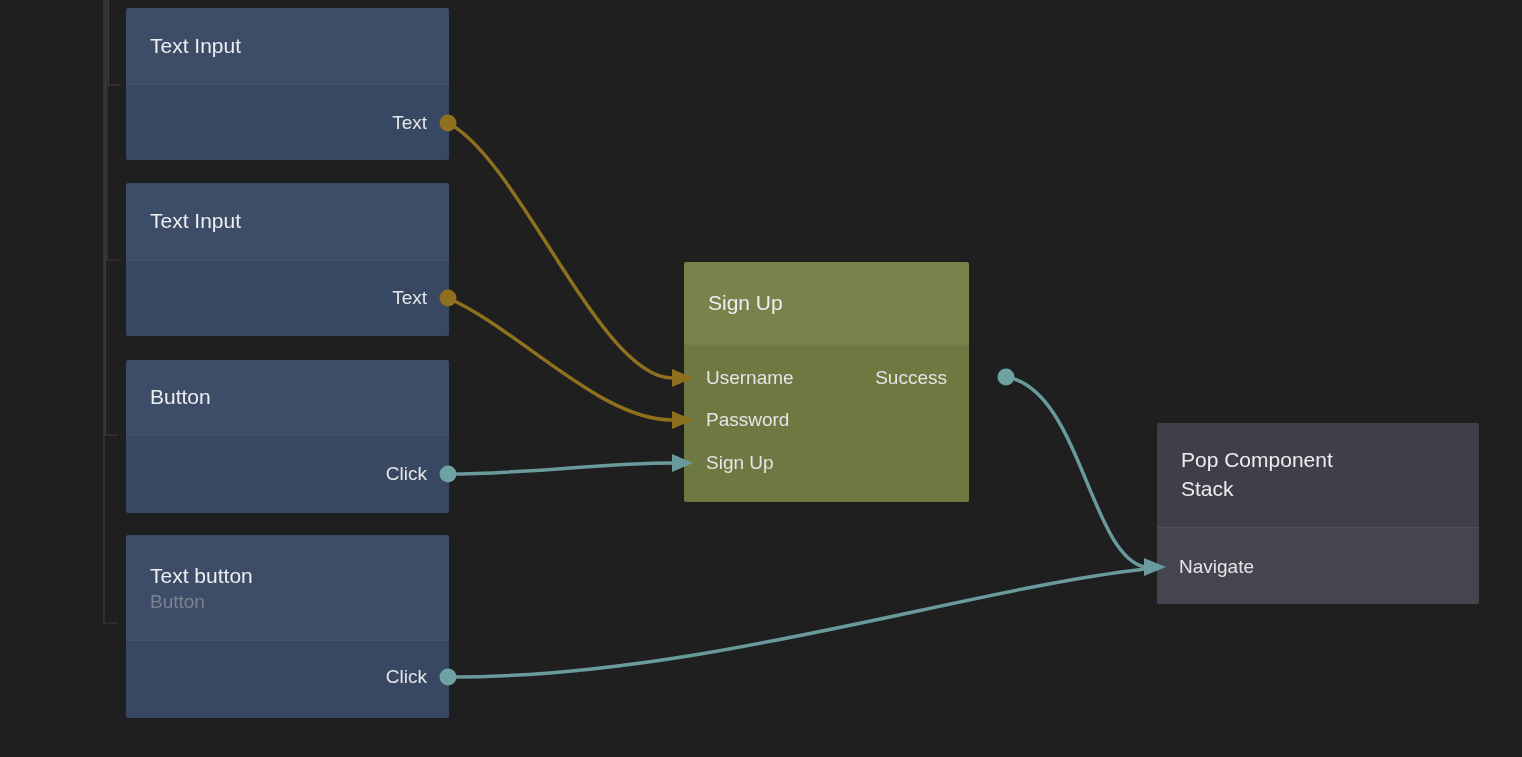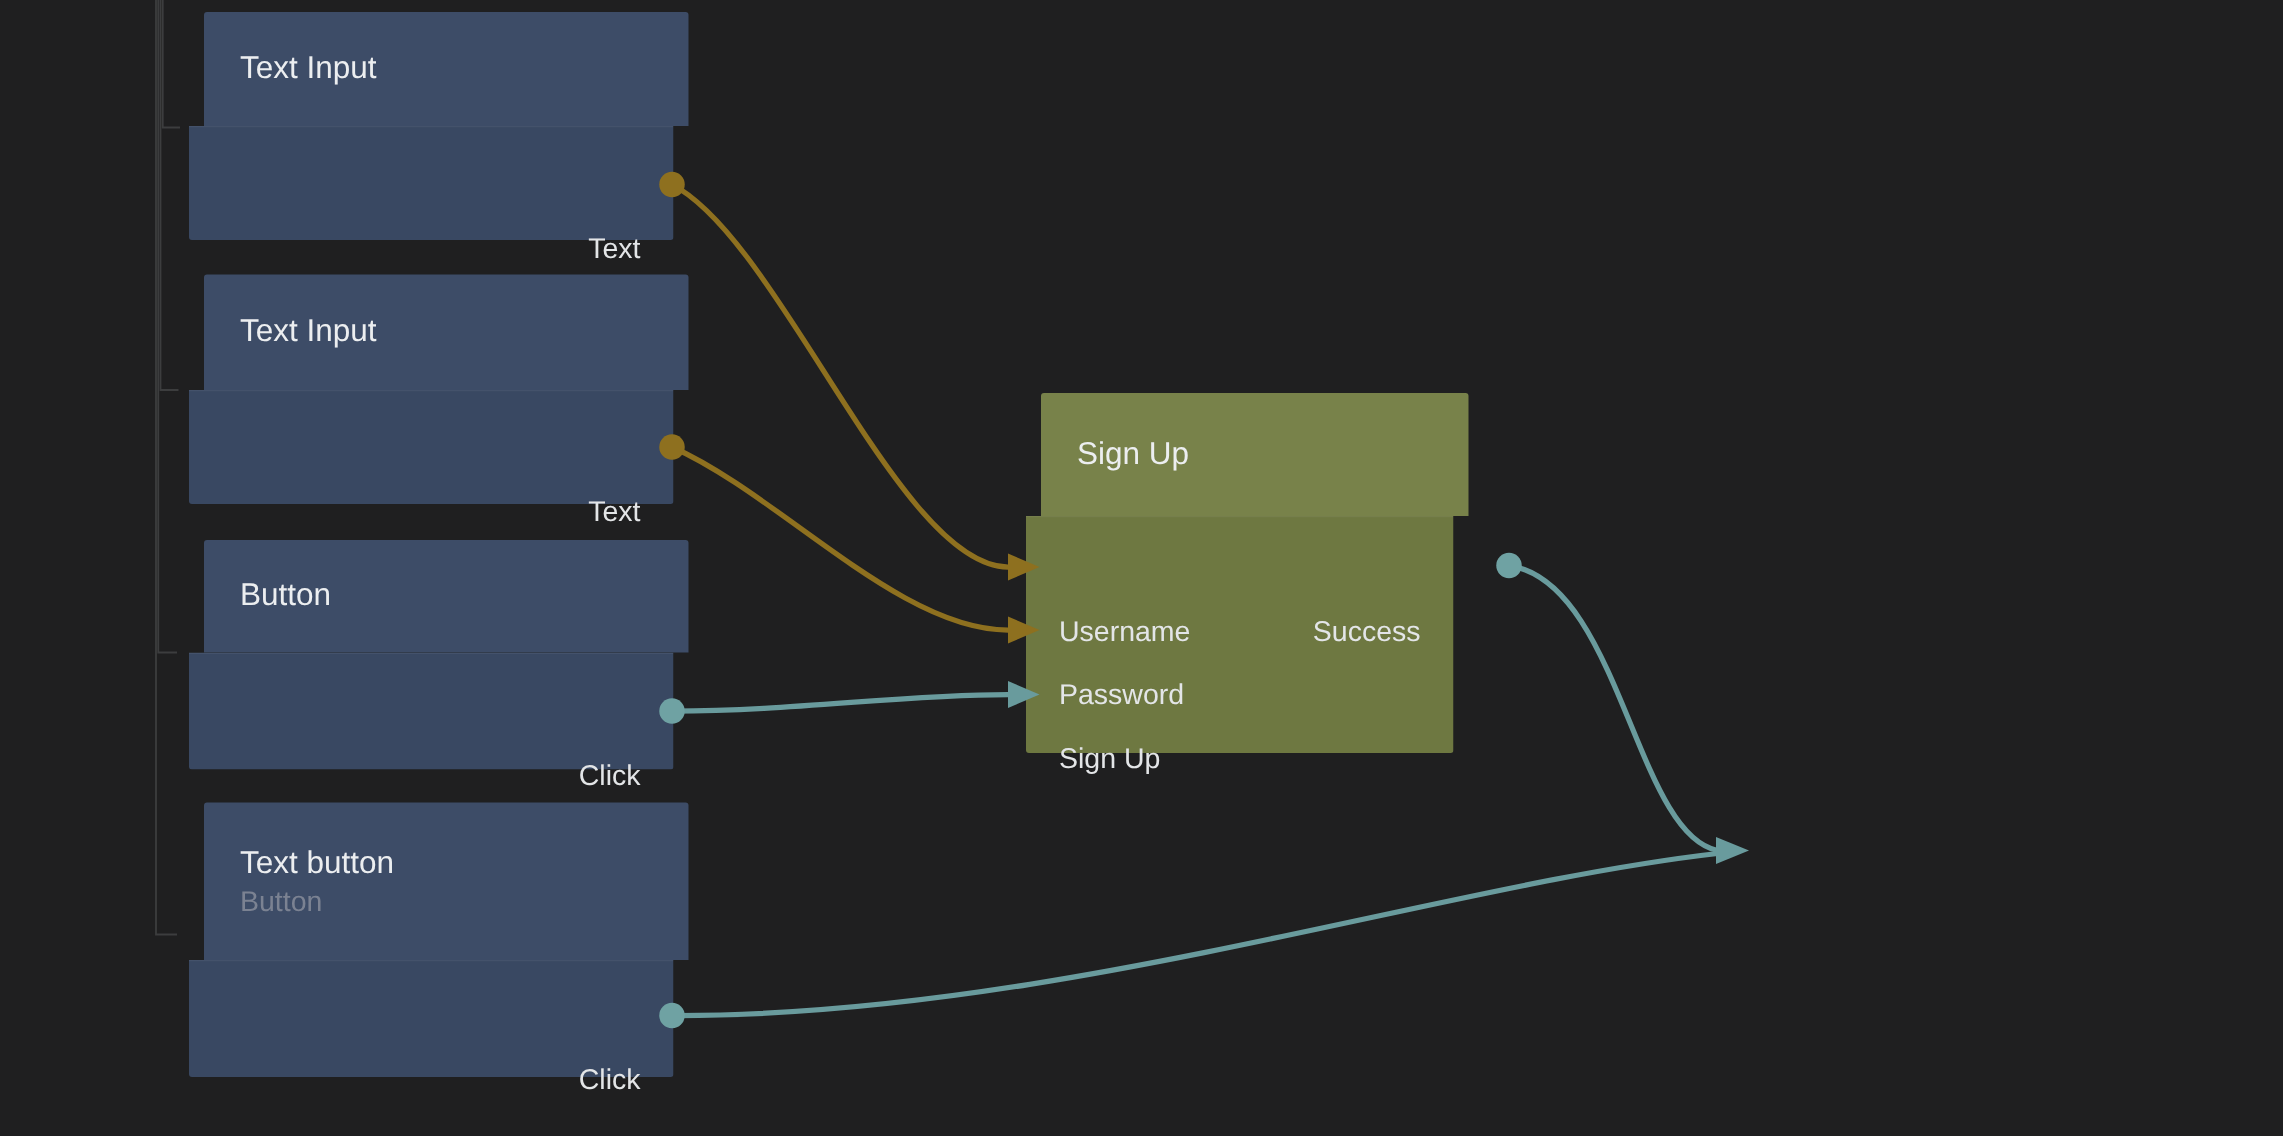--- a/index.html
+++ b/index.html
@@ -9,32 +9,32 @@
     --wire-gold:#8e701f; --wire-teal:#699b9d;
     --dot-gold:#8e701f; --dot-teal:#6fa2a3;
     --title:#eceef0; --port:#e3e5e7; --subtitle:#7b8292; --guide:#3c3d3e;
   }
   *{margin:0;padding:0;box-sizing:border-box;}
   body{font-family:"Liberation Sans","DejaVu Sans",sans-serif;background:var(--bg);}
   .canvas{position:relative;width:1522px;height:757px;background:var(--bg);overflow:hidden;}
   .wire-layer{position:absolute;left:0;top:0;z-index:3;pointer-events:none;}
   .wire-layer *{pointer-events:auto;}
   .node{position:absolute;z-index:2;border-radius:2px;}
-  .node-header{position:absolute;left:10px;top:0;width:100%;display:flex;flex-direction:column;justify-content:center;align-items:flex-start;padding:0 24px;border-radius:2px 2px 0 0;}
+  .node-header{position:absolute;left:0;top:0;width:100%;display:flex;flex-direction:column;justify-content:center;align-items:flex-start;padding:0 24px;border-radius:2px 2px 0 0;}
   .node-body{position:absolute;left:0;width:100%;bottom:0;border-top:1px solid rgba(255,255,255,0.06);border-radius:0 0 2px 2px;}
   .blue .node-header{background:var(--blue-header);}
   .blue .node-body{background:var(--blue-body);}
   .olive .node-header{background:var(--olive-header);}
   .olive .node-body{background:var(--olive-body);}
   .gray .node-header{background:var(--gray-header);}
   .gray .node-body{background:var(--gray-body);}
   .node-title{font-size:21px;color:var(--title);line-height:1.38;}
   .node-title.wrap{max-width:185px;}
   .node-subtitle{font-size:19px;color:var(--subtitle);margin-top:1px;}
-  .port{position:absolute;height:28px;line-height:28px;font-size:19px;color:var(--port);white-space:nowrap;z-index:4;margin-top:44px;}
+  .port{position:absolute;height:28px;line-height:28px;font-size:19px;color:var(--port);white-space:nowrap;z-index:4;}
   .port.out{right:22px;text-align:right;}
   .port.in{left:22px;text-align:right;}
 </style>
 </head>
 <body>
 
 <div class="canvas">
 
   <svg class="wire-layer" width="1522" height="757" viewBox="0 0 1522 757">
 
@@ -120,14 +120,23 @@
       <span>Password</span>
     </div>
     <div class="port in" style="top:187px;">
       <span>Sign Up</span>
     </div>
     <div class="port out" style="top:102px;">
       <span>Success</span>
     </div>
   </div>
 
+  <div class="node gray" style="left:1157px;top:423px;width:322px;height:181px;">
+    <div class="node-header" style="height:104px;">
+      <div class="node-title wrap">Pop Component Stack</div>
+    </div>
+    <div class="node-body" style="height:77px;"></div>
+    <div class="port in" style="top:130px;">
+      <span>Navigate</span>
+    </div>
+  </div>
 
 </div>
 
 </body></html>

